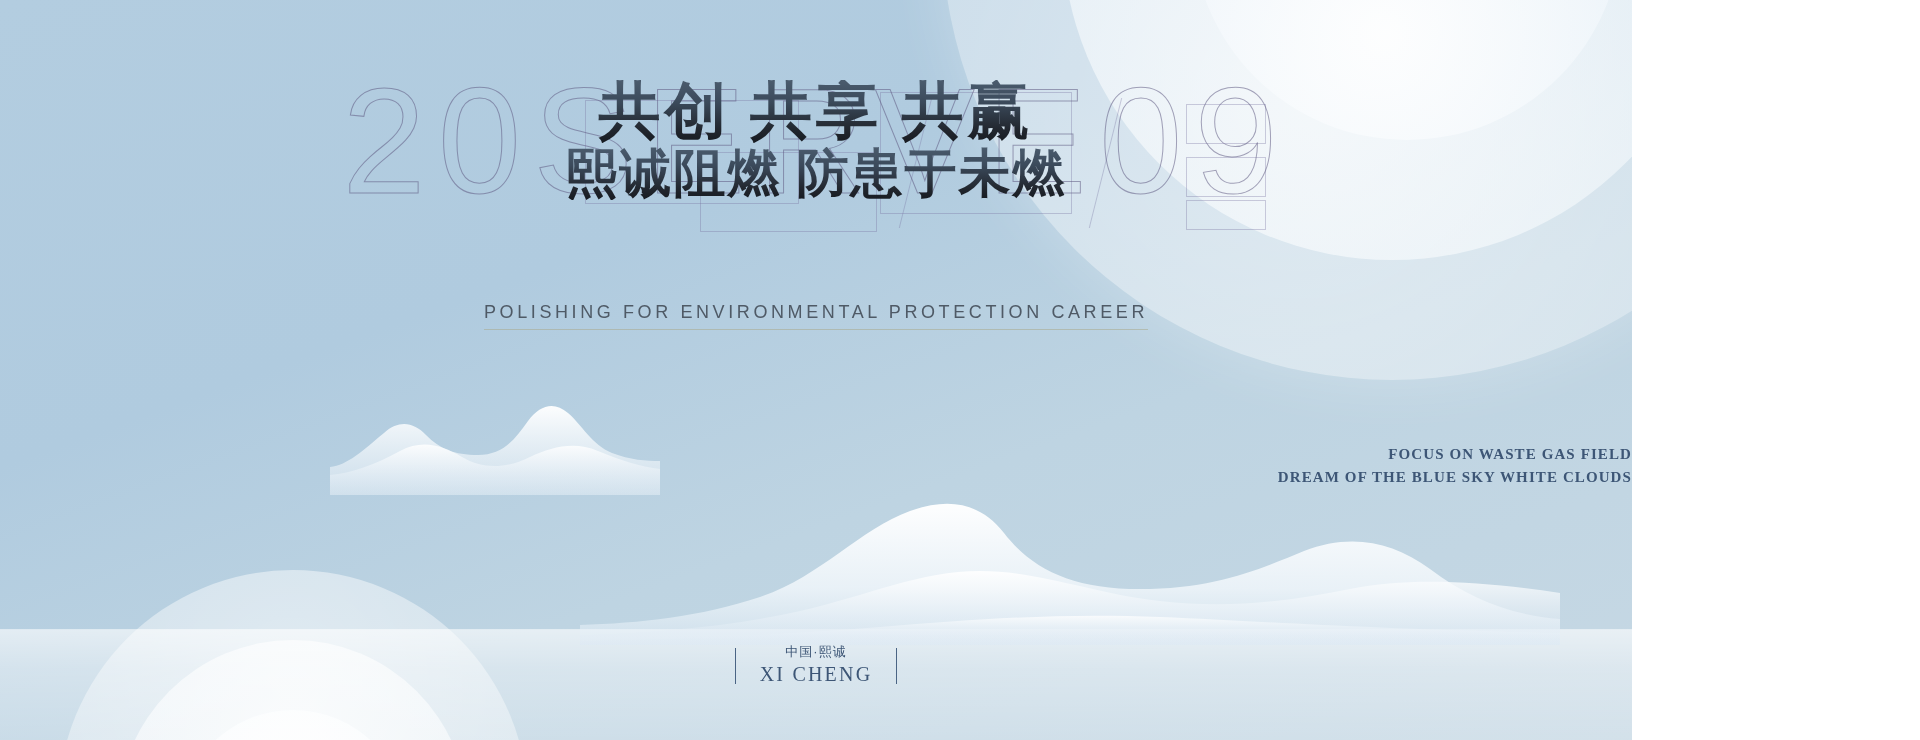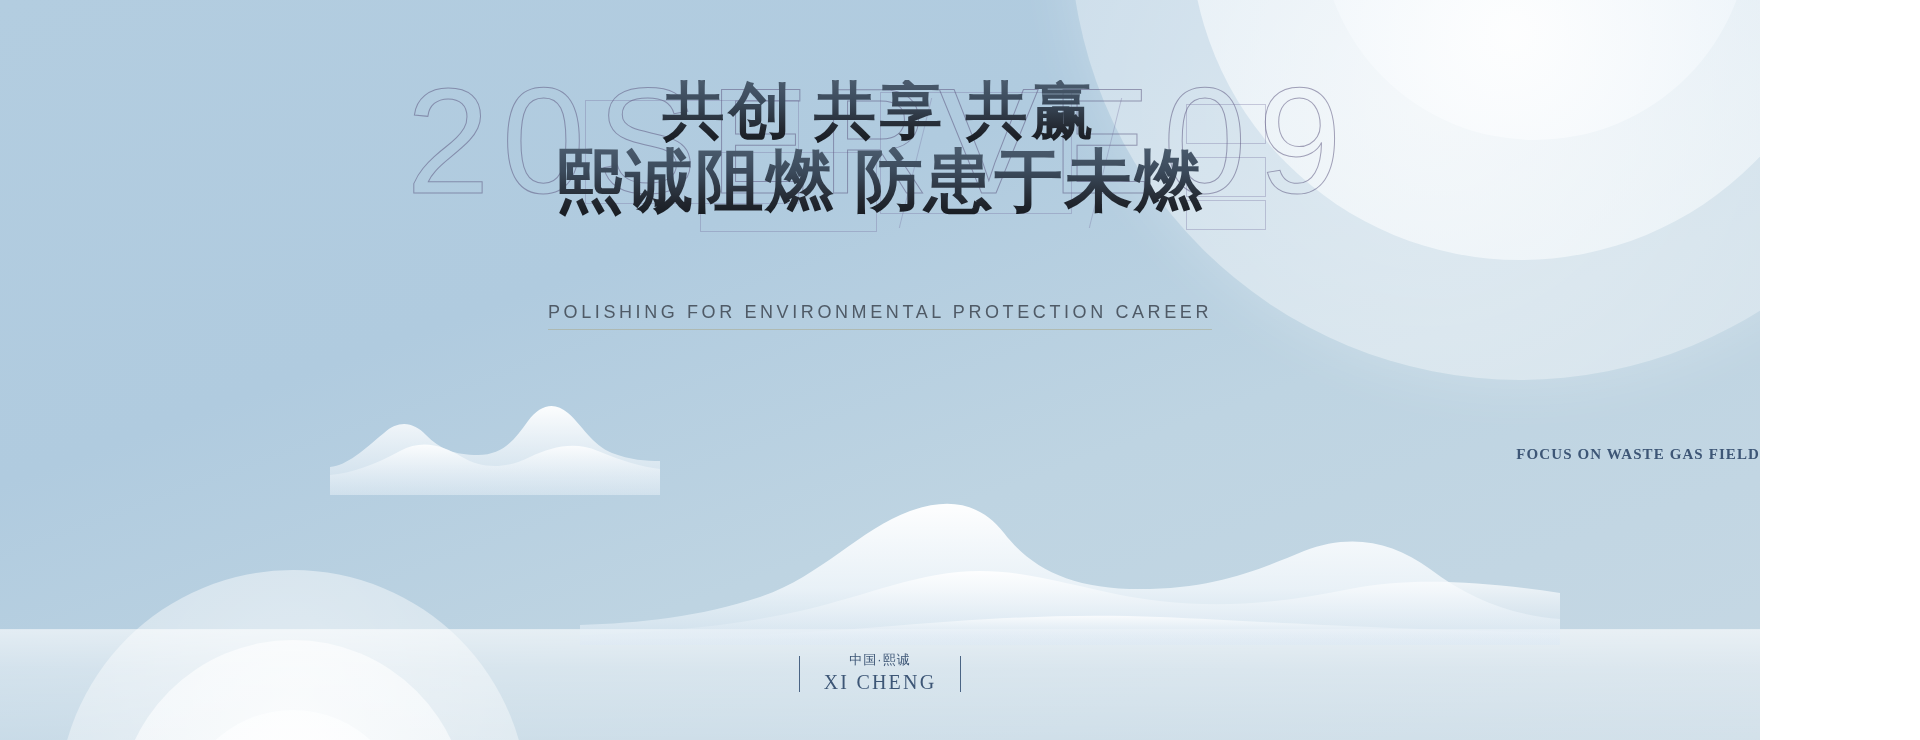--- a/index.html
+++ b/index.html
@@ -2,21 +2,21 @@
 <html><head>
 <meta charset="utf-8">
 <style>
   html, body {
     margin: 0;
     padding: 0;
     background: #ffffff;
   }
   #banner {
     position: relative;
-    width: 1760px;
+    width: 1632px;
     height: 740px;
     overflow: hidden;
     font-family: "Liberation Sans", "DejaVu Sans", sans-serif;
     background: linear-gradient(160deg, #b3cde0 0%, #b0cbdf 35%, #bed4e2 62%, #c6d8e4 100%);
   }
 
   
   .ring {
     position: absolute;
     border-radius: 50%;
@@ -122,21 +122,21 @@
     -webkit-background-clip: text;
     background-clip: text;
     color: transparent;
     white-space: nowrap;
   }
   .headline .line1 {
     font-size: 62px;
     letter-spacing: 4px;
   }
   .headline .line2 {
-    font-size: 68px;
+    font-size: 52px;
     letter-spacing: 2px;
     margin-top: 4px;
   }
 
   
   .mtn-left {
     position: absolute;
     left: 330px;
     top: 395px;
     width: 330px;
@@ -206,21 +206,21 @@
     color: #3d5676;
     font-weight: 700;
   }
   .serif-lines .sl1 { font-size: 15px; letter-spacing: 1.1px; line-height: 1.5; }
   .serif-lines .sl2 { font-size: 15px; letter-spacing: 1.1px; line-height: 1.5; }
 
   
   .logo {
     position: absolute;
     left: 0; right: 0;
-    bottom: 44px;
+    bottom: 52px;
     text-align: center;
     z-index: 8;
   }
   .logo-inner {
     display: inline-flex;
     align-items: center;
     gap: 24px;
   }
   .logo-bar {
     width: 1px;
@@ -309,20 +309,21 @@
              C890,114 930,130 980,134 L980,160 L0,160 Z" fill="url(#gR1)"></path>
     <path d="M0,150 C70,148 150,142 220,126 C290,110 340,86 400,86
              C460,86 510,108 580,116 C650,124 710,116 770,104
              C830,92 900,96 980,108 L980,160 L0,160 Z" fill="url(#gR2)"></path>
     <path d="M0,156 C100,154 200,150 300,142 C400,134 480,128 580,132
              C680,136 780,144 980,148 L980,160 L0,160 Z" fill="url(#gR3)"></path>
   </svg>
 
   <div class="serif-lines">
     <div class="sl1">FOCUS ON WASTE GAS FIELD</div>
+    <div class="sl2">DREAM OF THE BLUE SKY WHITE CLOUDS</div>
   </div>
 
   <div class="logo">
     <div class="logo-inner">
       <span class="logo-bar"></span>
       <span class="logo-text">
         <span class="logo-cn" style="display:block">中国·熙诚</span>
         <span class="logo-en" style="display:block">XI CHENG</span>
       </span>
       <span class="logo-bar"></span>

